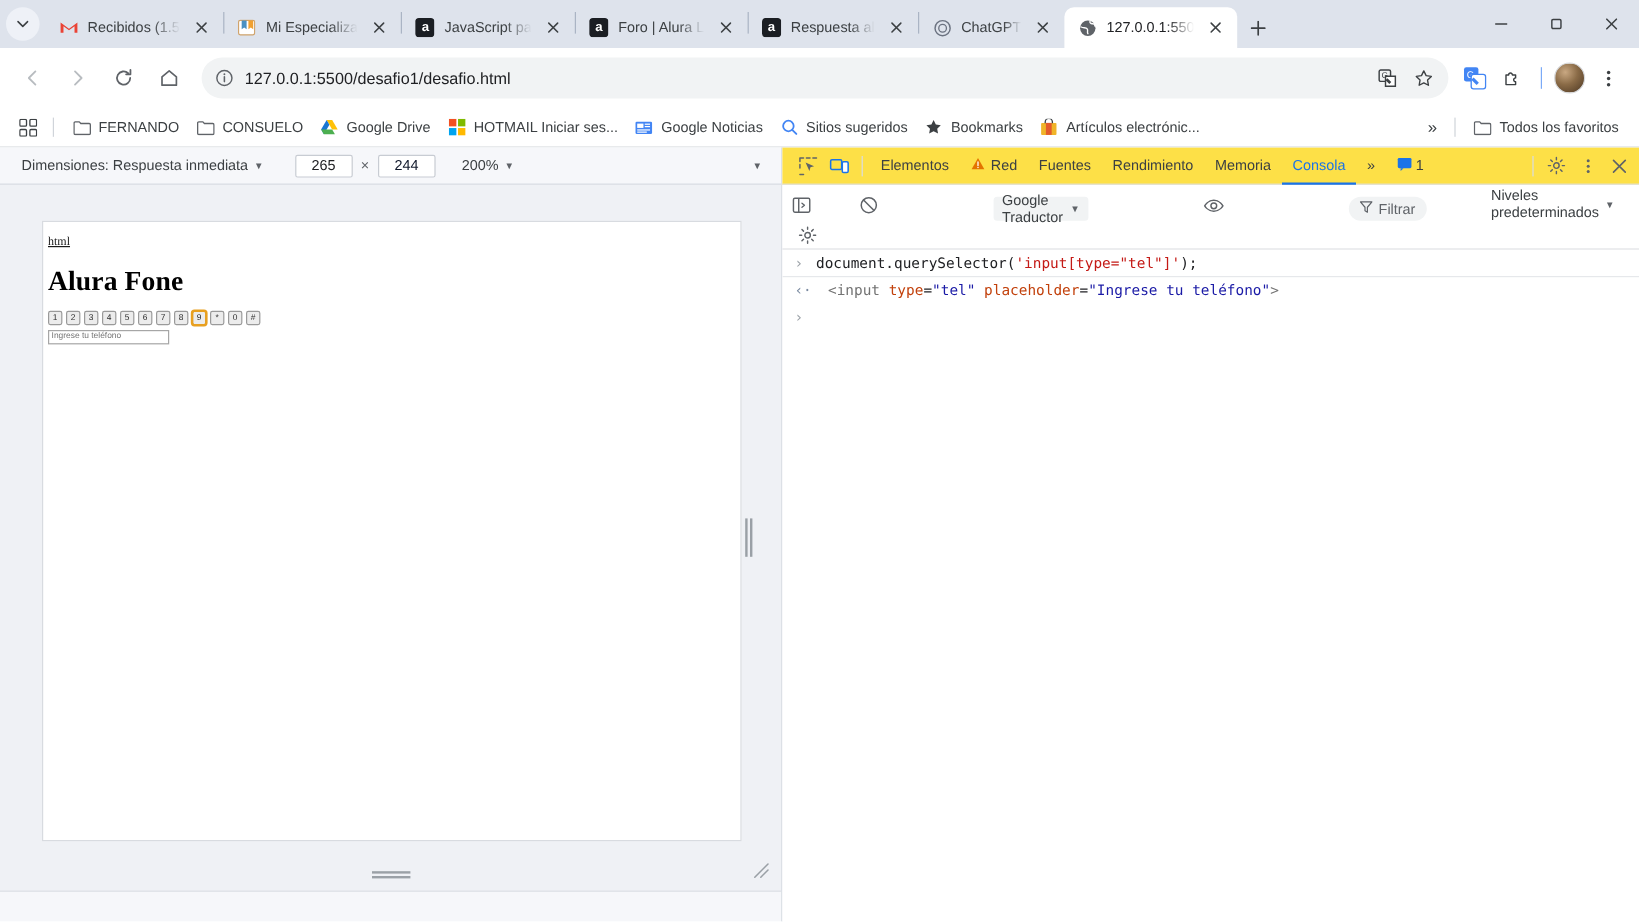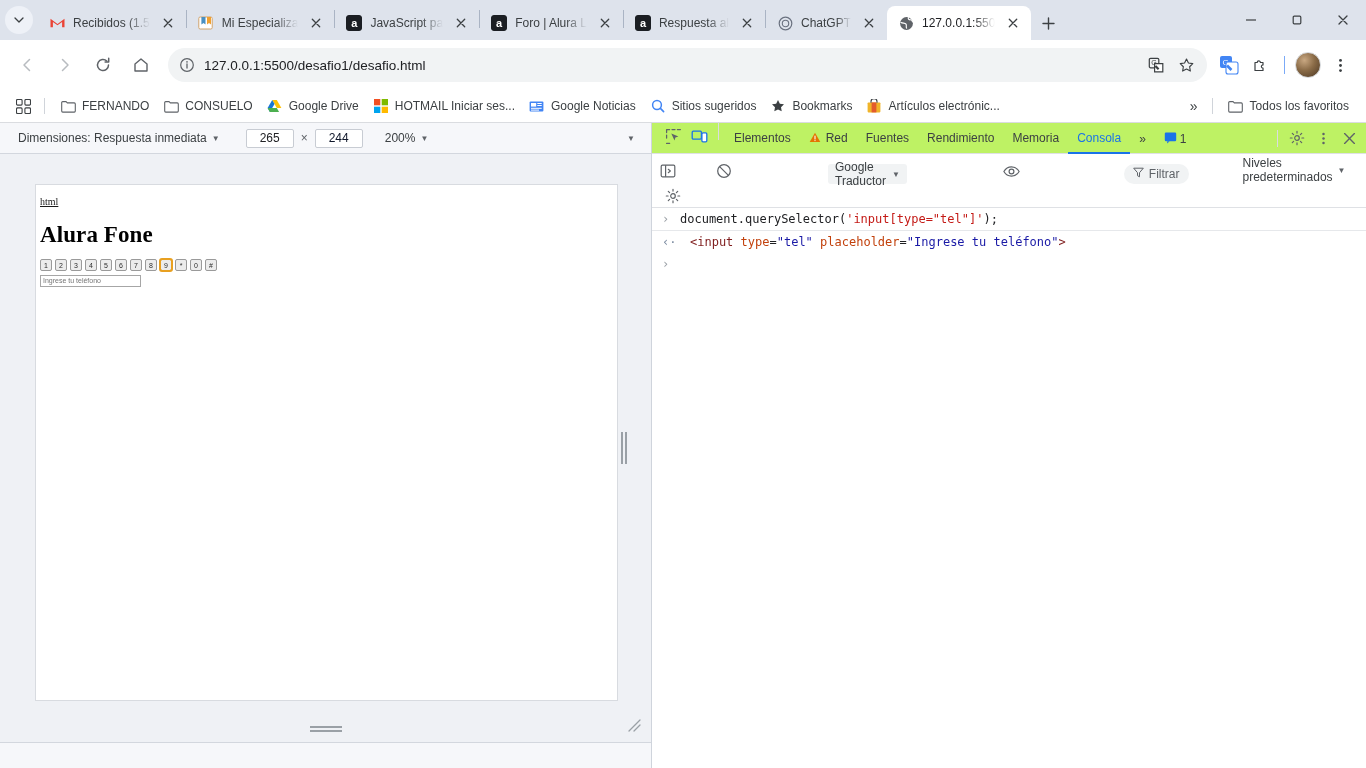--- a/index.html
+++ b/index.html
@@ -281,25 +281,25 @@
 
   
   .devtools {
     flex: 1 1 auto;
     display: flex; flex-direction: column;
     background: #ffffff;
     min-width: 0; min-height: 0;
   }
   .dt-tabbar {
     height: 31px; flex: 0 0 31px;
-    display: flex; 
+    display: flex; align-items: center;
     border-bottom: 1px solid #dfe1e5;
     padding: 0 4px 0 8px;
     font-size: 12px; color: #3c4043;
-    background: #bef264;
+    background: #fde047;
   }
   .dt-iconbtn {
     width: 26px; height: 26px;
     display: flex; align-items: center; justify-content: center;
     color: #5f6368; border-radius: 3px;
   }
   .dt-iconbtn.active { color: #1a73e8; }
   .dt-sep { width: 1px; height: 17px; background: #dadce0; margin: 0 6px; }
   .dt-tab {
     padding: 0 9px; height: 31px;
@@ -352,21 +352,21 @@
   .cline.input { border-bottom: 1px solid #e6e8eb; }
   .cgutter {
     width: 18px; flex: 0 0 18px;
     color: #9aa0a6; font-size: 12px;
     text-align: left;
   }
   .cgutter.ret { color: #7a8aa0; }
   .ctext { white-space: pre; color: #202124; }
   .tok-plain { color: #202124; }
   .tok-str { color: #c41a16; }
-  .tok-tag { color: #7f1d1d; }
+  .tok-tag { color: #737373; }
   .tok-attr { color: #c2410c; }
   .tok-val { color: #1a1aa6; }
   .cline.result .ctext { padding-left: 10px; }
 </style>
 </head>
 <body>
 
 <div class="tabstrip">
   <div class="tablist-chevron">
     <div class="chev-btn">

